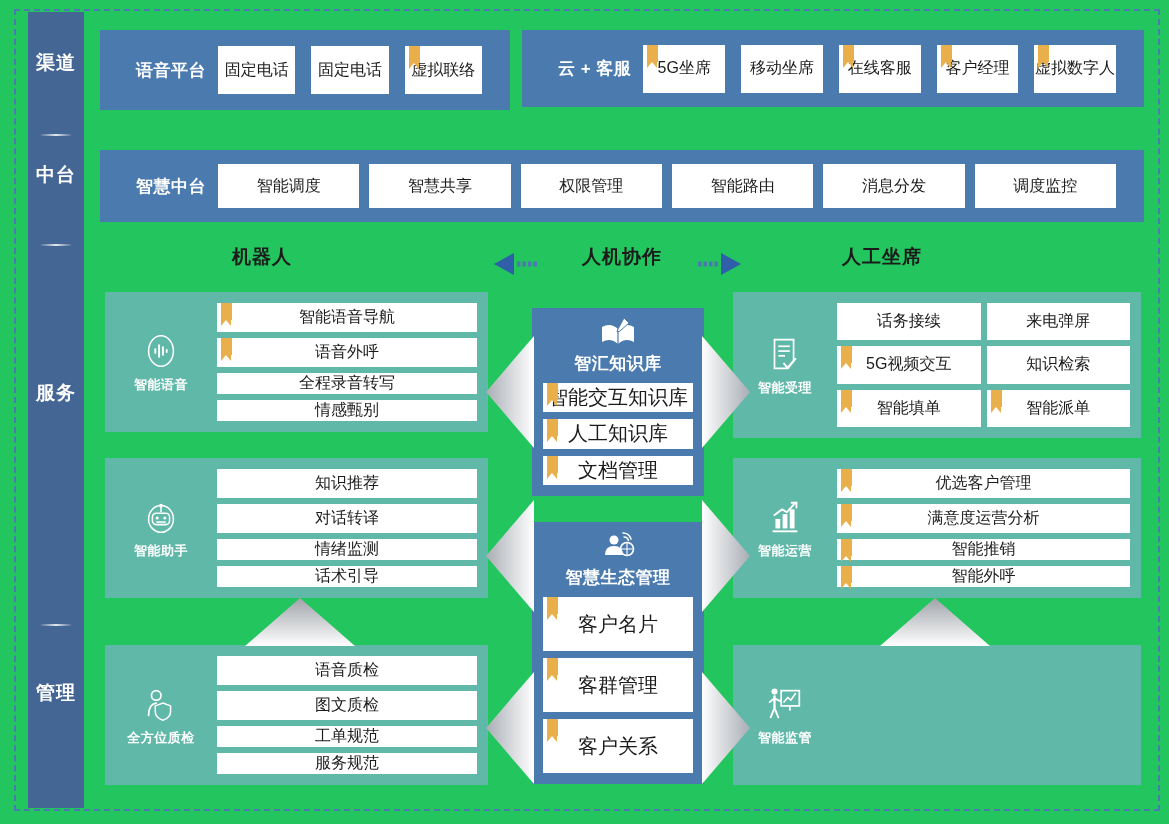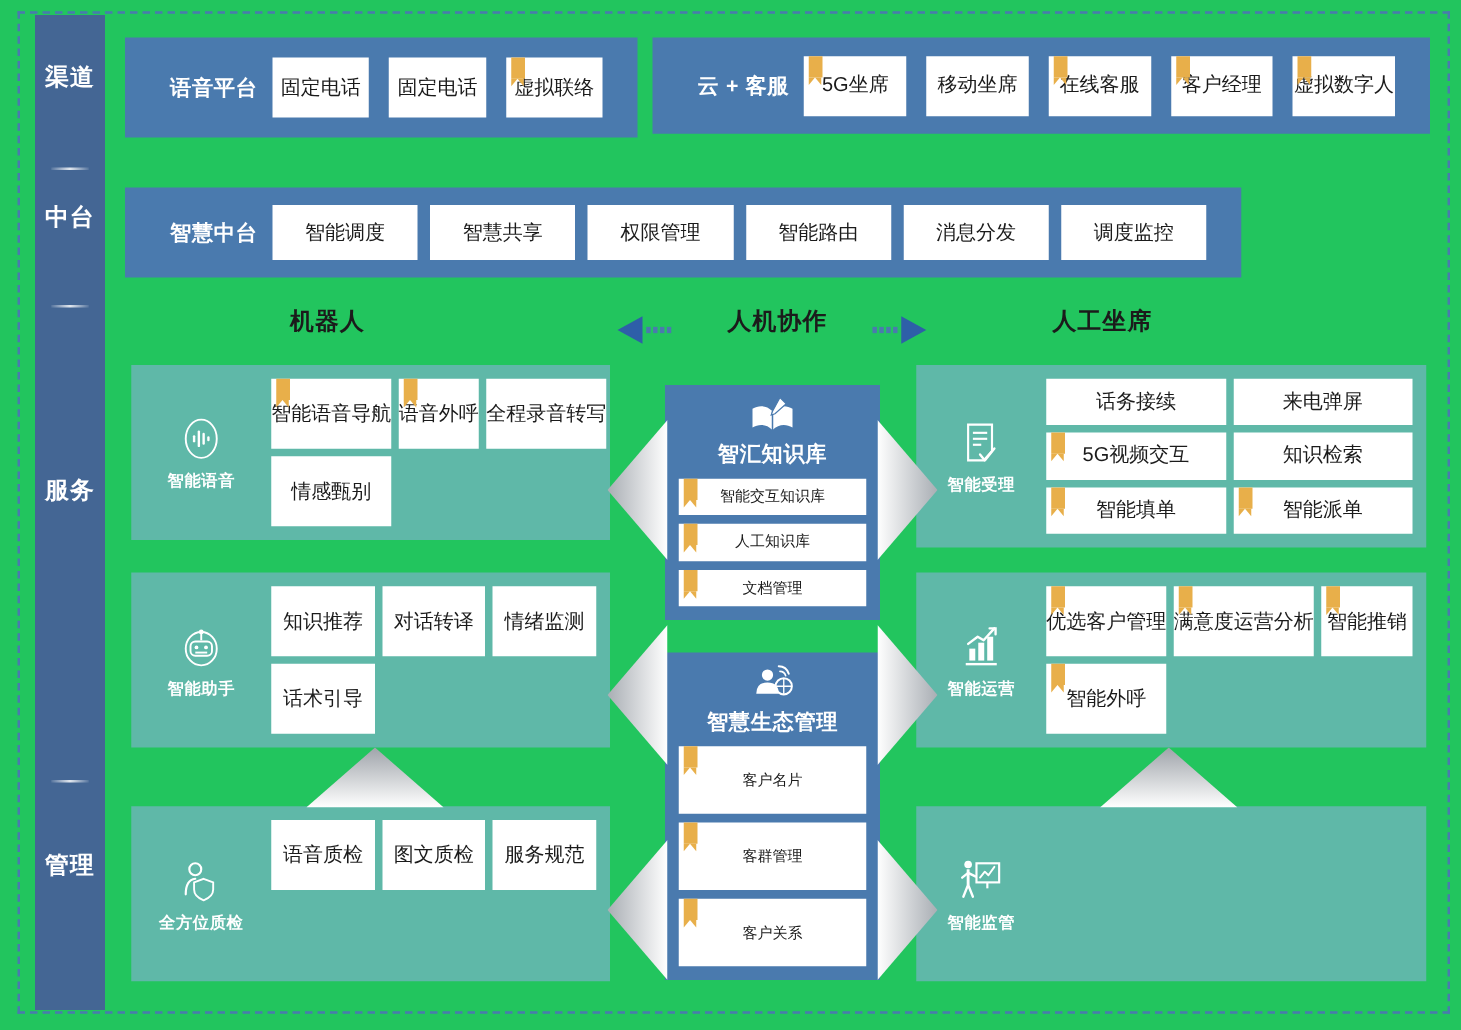--- a/index.html
+++ b/index.html
@@ -136,21 +136,21 @@
     white-space: nowrap;
     letter-spacing: .5px;
   }
   .panel-grid {
     flex: 1;
     display: grid;
     gap: 6px;
     height: calc(100% - 22px);
     margin-right: 11px;
   }
-  .g2x2 { grid-template-columns: 1fr 1fr 1fr; grid-template-rows: 1fr 1fr; }
+  .g2x2 { grid-template-columns: 1fr; grid-template-rows: 1fr 1fr; }
   .g2x3 { grid-template-columns: 1fr 1fr; grid-template-rows: 1fr 1fr 1fr; }
 
   
   .kcol {
     position: absolute;
     background: #4A7AAE;
     display: flex;
     flex-direction: column;
     align-items: stretch;
     padding: 8px 11px 11px 11px;
@@ -172,21 +172,21 @@
     white-space: nowrap;
   }
   .kcol-items { display: flex; flex-direction: column; gap: 7px; flex: 1; }
   .kitem {
     position: relative;
     background: #ffffff;
     flex: 1;
     display: flex;
     align-items: center;
     justify-content: center;
-    font-size: 12px;
+    font-size: 20px;
     color: #1b1b1b;
     white-space: nowrap;
   }
 
   
   .chev { position: absolute; }
 
   
   .uptri { position: absolute; }
 </style>
@@ -241,21 +241,21 @@
         <span class="ribbon"></span>
         <span>客户经理</span>
       </div>
       <div class="cell">
         <span class="ribbon"></span>
         <span>虚拟数字人</span>
       </div>
     </div>
   </div>
 
-  <div class="band" style="left:100px; top:150px; width:893px; height:72px;">
+  <div class="band" style="left:100px; top:150px; width:1044px; height:72px;">
     <div class="band-title">智慧中台</div>
     <div class="band-cells" style="height:44px; gap:10px;">
       <div class="cell">
         <span>智能调度</span>
       </div>
       <div class="cell">
         <span>智慧共享</span>
       </div>
       <div class="cell">
         <span>权限管理</span>
@@ -362,20 +362,23 @@
       <div class="panel-label">全方位质检</div>
     </div>
     <div class="panel-grid g2x2">
       <div class="cell">
         <span>语音质检</span>
       </div>
       <div class="cell">
         <span>图文质检</span>
       </div>
       <div class="cell">
+        <span>工单规范</span>
+      </div>
+      <div class="cell">
         <span>服务规范</span>
       </div>
     </div>
   </div>
 
   <div class="kcol" style="left:532px; top:292px; width:172px; height:188px;margin-top:16px;">
     <div class="kcol-head">
       <svg class="ico" viewBox="0 0 40 34">
         <path d="M20 13 C15 8 9 8 4 11 L4 26 C9 23 15 23 20 28 C25 23 31 23 36 26 L36 11 C31 8 25 8 20 13 Z" fill="#ffffff"></path>
         <path d="M20 13 L20 28" stroke="#4A7AAE" stroke-width="1.2"></path>

